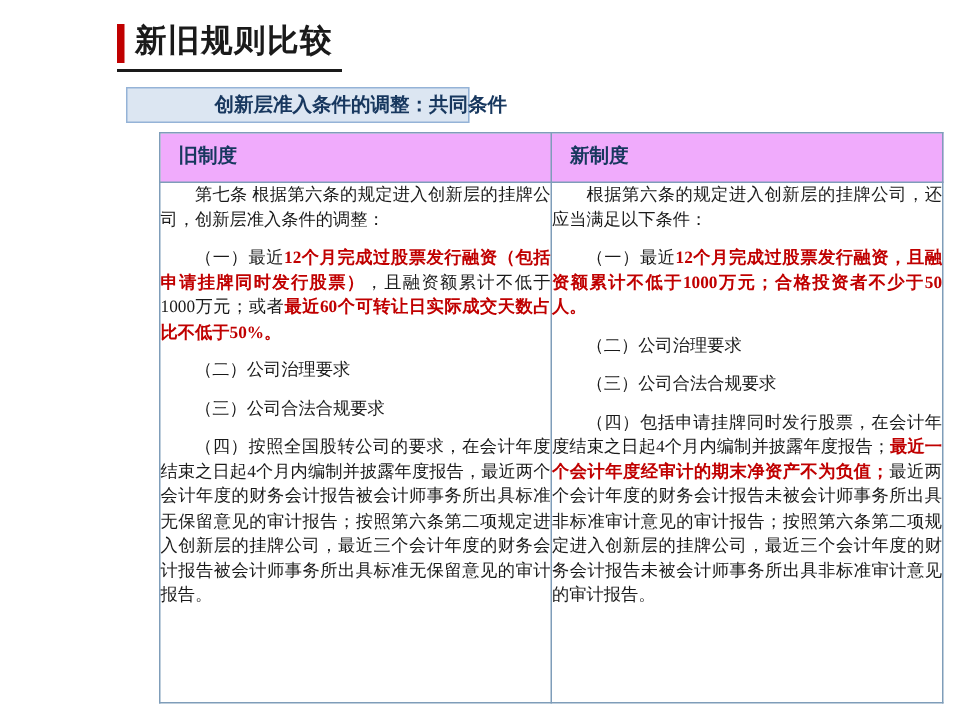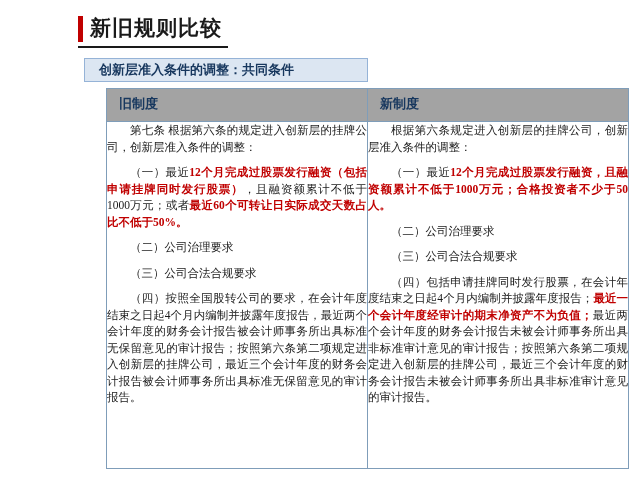--- a/index.html
+++ b/index.html
@@ -51,25 +51,26 @@
     top: 32px;
     width: 150px;
     height: 2px;
     background: #1a1a1a;
   }
   
   .subtitle-box {
     position: absolute;
     left: 36px;
     top: 58px;
-    width: 284px;
+    width: 229px;
     height: 24px;
     background: #dce6f2;
     border: 1px solid #95b3d7;
     box-sizing: border-box;
+    padding-left: 44px;
   }
   .subtitle-text {
     font-family: "Liberation Sans", "DejaVu Sans", sans-serif;
     font-size: 13px;
     font-weight: bold;
     color: #17375e;
     line-height: 22px;
     padding-left: 14px;
     white-space: nowrap;
   }
@@ -81,21 +82,21 @@
     width: 523px;
     border-collapse: collapse;
     table-layout: fixed;
   }
   .table th, .table td {
     border: 1px solid #7f9db9;
     vertical-align: top;
     padding: 0;
   }
   .hdr {
-    background: #a3a3a3;
+    background: #f0abfc;
     height: 32px;
   }
   .hdr-text {
     font-family: "Liberation Sans", "DejaVu Sans", sans-serif;
     font-size: 13px;
     font-weight: bold;
     color: #17375e;
     text-align: left;
     padding: 6px 0 0 12px;
   }
@@ -154,21 +155,21 @@
     <tbody>
       <tr>
         <td class="cell">
           <p class="para">第七条 根据第六条的规定进入创新层的挂牌公司，创新层准入条件的调整：</p>
           <p class="para"><span class="blk">（一）最近</span><span class="red">12个月完成过股票发行融资（包括申请挂牌同时发行股票）</span><span class="blk">，且融资额累计不低于1000万元；或者</span><span class="red">最近60个可转让日实际成交天数占比不低于50%。</span></p>
           <p class="para">（二）公司治理要求</p>
           <p class="para">（三）公司合法合规要求</p>
           <p class="para">（四）按照全国股转公司的要求，在会计年度结束之日起4个月内编制并披露年度报告，最近两个会计年度的财务会计报告被会计师事务所出具标准无保留意见的审计报告；按照第六条第二项规定进入创新层的挂牌公司，最近三个会计年度的财务会计报告被会计师事务所出具标准无保留意见的审计报告。</p>
         </td>
         <td class="cell">
-          <p class="para">根据第六条规定进入创新层的挂牌公司，创新层准入条件的调整：</p>
+          <p class="para">根据第六条的规定进入创新层的挂牌公司，还应当满足以下条件：</p>
           <p class="para"><span class="blk">（一）最近</span><span class="red">12个月完成过股票发行融资，且融资额累计不低于1000万元；</span><span class="red">合格投资者不少于50人。</span></p>
           <p class="para">（二）公司治理要求</p>
           <p class="para">（三）公司合法合规要求</p>
           <p class="para"><span class="blk">（四）包括申请挂牌同时发行股票，在会计年度结束之日起4个月内编制并披露年度报告；</span><span class="red">最近一个会计年度经审计的期末净资产不为负值；</span><span class="blk">最近两个会计年度的财务会计报告未被会计师事务所出具非标准审计意见的审计报告；按照第六条第二项规定进入创新层的挂牌公司，最近三个会计年度的财务会计报告未被会计师事务所出具非标准审计意见的审计报告。</span></p>
         </td>
       </tr>
     </tbody>
   </table>
 
 </div>

